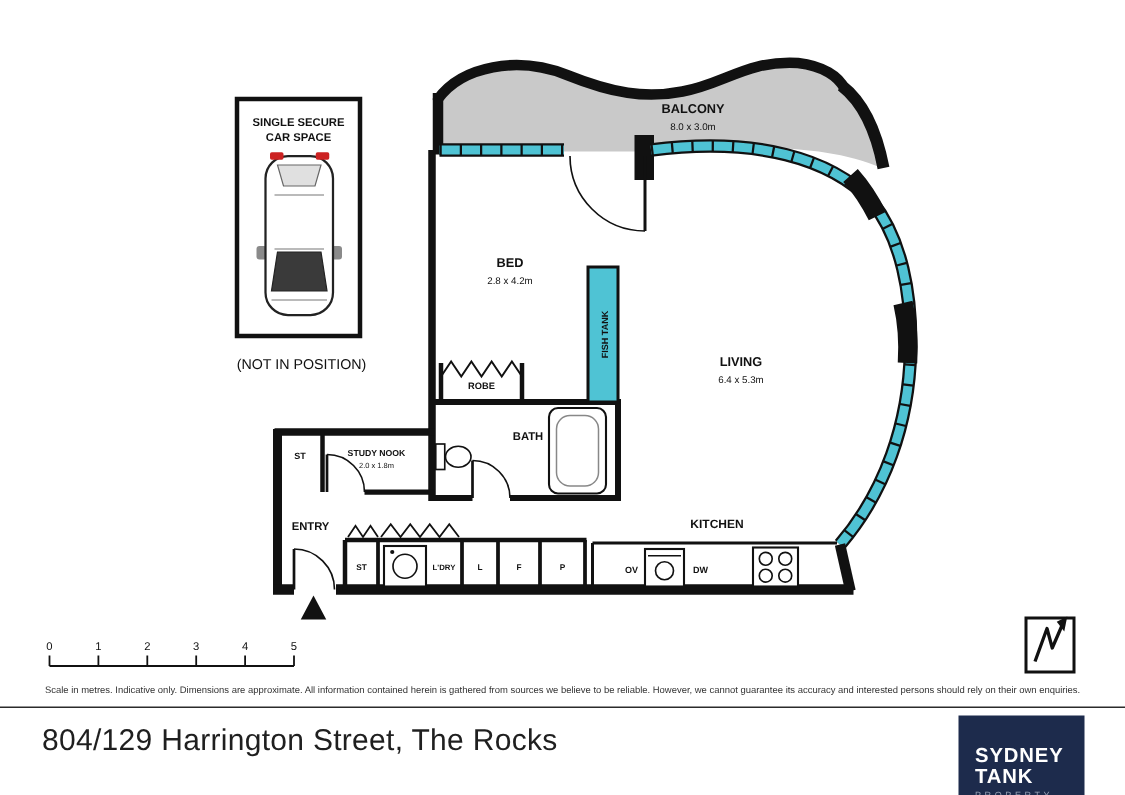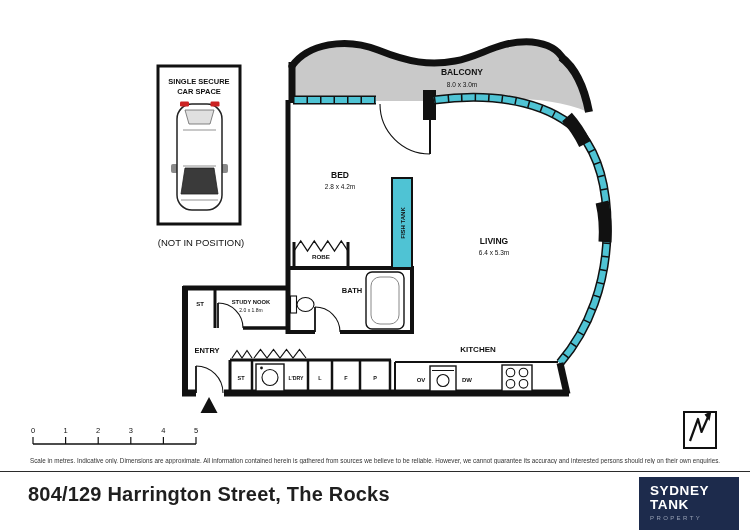--- a/index.html
+++ b/index.html
@@ -3,24 +3,24 @@
 <meta charset="utf-8">
 <style>
   html,body{margin:0;padding:0;background:#fff;}
   .page{position:relative;width:750px;height:530px;background:#fff;overflow:hidden;
         font-family:"Liberation Sans",sans-serif;}
   .page svg{position:absolute;top:0;left:0;}
   svg text{font-family:"Liberation Sans",sans-serif;fill:#111;}
   .disclaimer{position:absolute;left:30px;top:457px;width:700px;font-size:6.3px;
               color:#333;white-space:nowrap;overflow:hidden;}
   .footer-rule{position:absolute;top:471px;left:0;width:750px;border-top:1.2px solid #2b2b2b;}
-  .address{position:absolute;left:28px;top:483px;font-size:20px;font-weight:700;
+  .address{position:absolute;left:28px;top:483px;font-size:20px;font-weight:400;
            color:#1f1f1f;letter-spacing:0.2px;}
-  .brand{position:absolute;left:639px;top:477px;width:100px;height:53px;background:#1d2b4c;
-         box-sizing:border-box;padding:7px 0 0 11px;}
+  .brand{position:absolute;left:639px;top:477px;width:84px;height:53px;background:#1d2b4c;
+         box-sizing:border-box;padding:20px 0 0 11px;}
   .brand .l1,.brand .l2{color:#fff;font-weight:bold;font-size:13.5px;line-height:14px;letter-spacing:0.6px;}
   .brand .l3{color:#97a0b4;font-size:6px;letter-spacing:2.4px;margin-top:3px;}
 </style>
 </head>
 <body>
 
 <div class="page">
 
 <svg width="750" height="460" viewBox="0 0 750 460">
 

